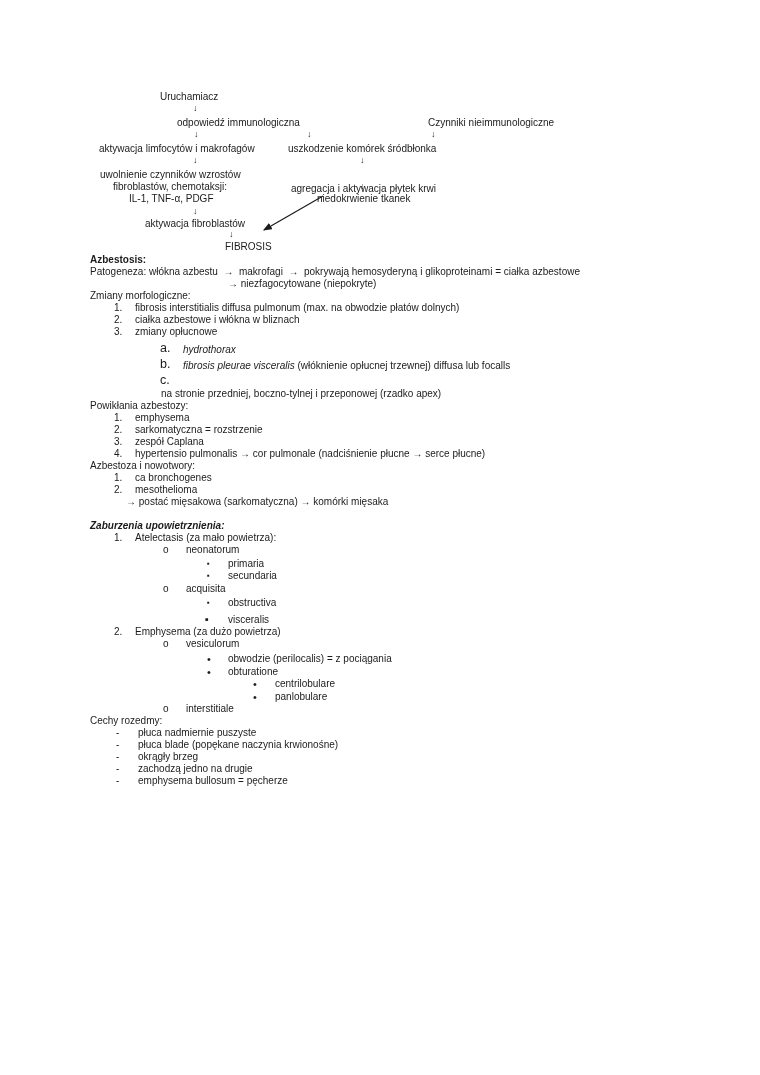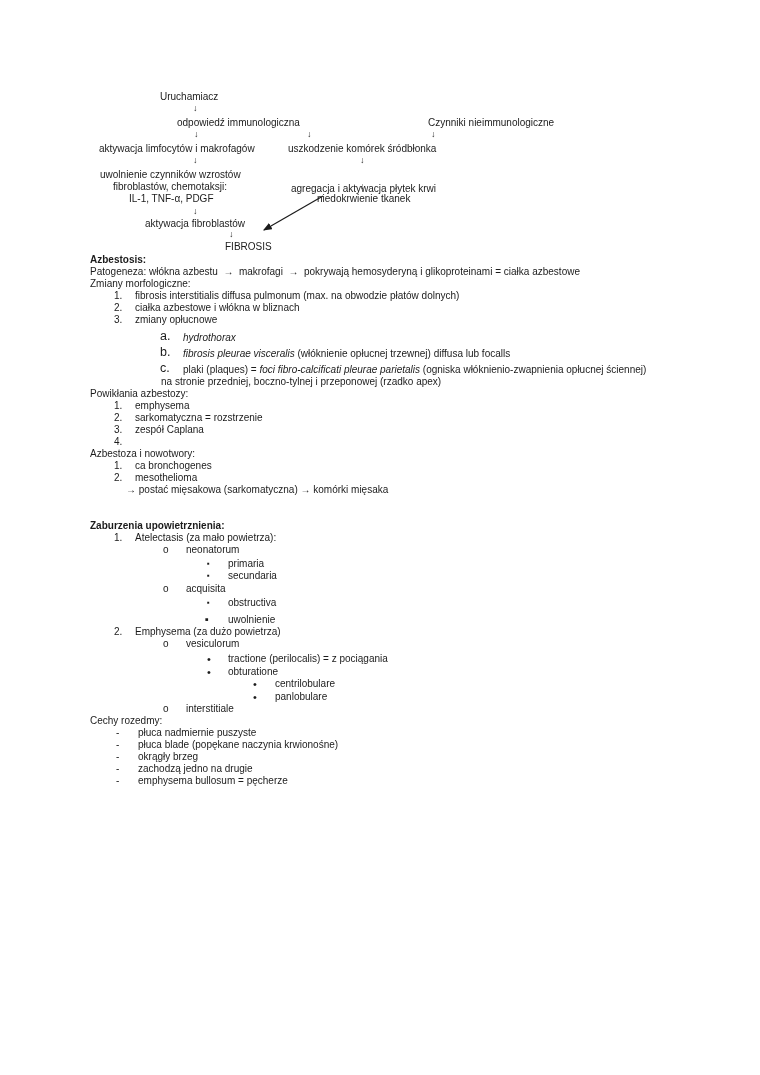--- a/index.html
+++ b/index.html
@@ -27,21 +27,21 @@
   .abc   .txt{padding-left:93px;}   .abc  .marker{left:70px;font-size:12.5px;top:-2px;}
   .contc .txt{padding-left:71px;text-align:right;}
   .circ  .txt{padding-left:96px;}   .circ .marker{left:73px;}
   .sq    .txt{padding-left:138px;text-align:right;}  .sq   .marker{left:117px;font-size:8px;}
   .sqb   .txt{padding-left:138px;}  .sqb  .marker{left:115px;font-size:11px;top:-1px;}
   .dot3  .txt{padding-left:138px;}  .dot3 .marker{left:117px;font-size:11px;}
   .dot4  .txt{padding-left:185px;}  .dot4 .marker{left:163px;font-size:11px;}
   .dash  .txt{padding-left:48px;}   .dash .marker{left:26px;}
   
   .g1{margin-top:1px;}.g2{margin-top:2px;}.g3{margin-top:3px;}
-  .g4{margin-top:4px;}.g5{margin-top:5px;}.g6{margin-top:6px;}.g12{margin-top:24px;}
+  .g4{margin-top:4px;}.g5{margin-top:5px;}.g6{margin-top:6px;}.g12{margin-top:12px;font-style:italic;}
 </style>
 </head>
 <body>
 
 <div class="page">
 
   <div class="diagram">
     <div class="dnode" style="left:160px;top:91px">Uruchamiacz</div>
     <span class="darr" style="left:193px;top:103px">↓</span>
     <div class="dnode" style="left:177px;top:117px">odpowiedź immunologiczna</div>
@@ -69,48 +69,49 @@
           <path d="M0,0 L7.5,3 L0,6 z" fill="#1b1b1b"></path>
         </marker>
       </defs>
       <line x1="73" y1="4" x2="14" y2="38" stroke="#1b1b1b" stroke-width="1.2" marker-end="url(#ah)"></line>
     </svg>
   </div>
 
   <div class="docbody">
       <div class="line l0"><span class="txt"><span class="b ">Azbestosis:</span></span></div>
       <div class="line l0"><span class="txt"><span class="">Patogeneza: włókna azbestu  →  makrofagi  →  pokrywają hemosyderyną i glikoproteinami = ciałka azbestowe</span></span></div>
+      <div class="line ind138"><span class="txt"><span class="">→ niezfagocytowane (niepokryte)</span></span></div>
       <div class="line l0"><span class="txt"><span class="">Zmiany morfologiczne:</span></span></div>
       <div class="line num"><span class="marker">1.</span><span class="txt"><span class="">fibrosis interstitialis diffusa pulmonum (max. na obwodzie płatów dolnych)</span></span></div>
       <div class="line num"><span class="marker">2.</span><span class="txt"><span class="">ciałka azbestowe i włókna w bliznach</span></span></div>
       <div class="line num"><span class="marker">3.</span><span class="txt"><span class="">zmiany opłucnowe</span></span></div>
       <div class="line abc g6"><span class="marker">a.</span><span class="txt"><span class="i">hydrothorax</span></span></div>
       <div class="line abc g4"><span class="marker">b.</span><span class="txt"><span class="i">fibrosis pleurae visceralis</span><span class=""> (włóknienie opłucnej trzewnej) diffusa lub focalls</span></span></div>
-      <div class="line abc g4"><span class="marker">c.</span><span class="txt"><span class="">plaki (plaques) = </span><span class="i">foci fibro-calcificati pleurae parietalis</span><span class=""> (ogniska włóknienio-zwapnienia opłucnej ściennej)</span></span></div>
+      <div class="line abc g4"><span class="marker">c.</span></div>
       <div class="line contc"><span class="txt"><span class="">na stronie przedniej, boczno-tylnej i przeponowej (rzadko apex)</span></span></div>
       <div class="line l0"><span class="txt"><span class="">Powikłania azbestozy:</span></span></div>
       <div class="line num"><span class="marker">1.</span><span class="txt"><span class="">emphysema</span></span></div>
       <div class="line num"><span class="marker">2.</span><span class="txt"><span class="">sarkomatyczna = rozstrzenie</span></span></div>
       <div class="line num"><span class="marker">3.</span><span class="txt"><span class="">zespół Caplana</span></span></div>
-      <div class="line num"><span class="marker">4.</span></div>
+      <div class="line num"><span class="marker">4.</span><span class="txt"><span class="">hypertensio pulmonalis → cor pulmonale (nadciśnienie płucne → serce płucne)</span></span></div>
       <div class="line l0"><span class="txt"><span class="">Azbestoza i nowotwory:</span></span></div>
       <div class="line num"><span class="marker">1.</span><span class="txt"><span class="">ca bronchogenes</span></span></div>
       <div class="line num"><span class="marker">2.</span><span class="txt"><span class="">mesothelioma</span></span></div>
       <div class="line arr40"><span class="txt"><span class="">→ postać mięsakowa (sarkomatyczna) → komórki mięsaka</span></span></div>
       <div class="line l0 g12"><span class="txt"><span class="b ">Zaburzenia upowietrznienia:</span></span></div>
       <div class="line num"><span class="marker">1.</span><span class="txt"><span class="">Atelectasis (za mało powietrza):</span></span></div>
       <div class="line circ"><span class="marker">o</span><span class="txt"><span class="">neonatorum</span></span></div>
       <div class="line sq g2"><span class="marker">▪</span><span class="txt"><span class="">primaria</span></span></div>
       <div class="line sq"><span class="marker">▪</span><span class="txt"><span class="">secundaria</span></span></div>
       <div class="line circ g1"><span class="marker">o</span><span class="txt"><span class="">acquisita</span></span></div>
       <div class="line sq g2"><span class="marker">▪</span><span class="txt"><span class="">obstructiva</span></span></div>
-      <div class="line sqb g5"><span class="marker">▪</span><span class="txt"><span class="">uwolnienie</span></span></div>
+      <div class="line sqb g5"><span class="marker">▪</span><span class="txt"><span class="">visceralis</span></span></div>
       <div class="line num"><span class="marker">2.</span><span class="txt"><span class="">Emphysema (za dużo powietrza)</span></span></div>
       <div class="line circ"><span class="marker">o</span><span class="txt"><span class="">vesiculorum</span></span></div>
-      <div class="line dot3 g3"><span class="marker">•</span><span class="txt"><span class="">tractione (perilocalis) = z pociągania</span></span></div>
+      <div class="line dot3 g3"><span class="marker">•</span><span class="txt"><span class="">obwodzie (perilocalis) = z pociągania</span></span></div>
       <div class="line dot3 g1"><span class="marker">•</span><span class="txt"><span class="">obturatione</span></span></div>
       <div class="line dot4"><span class="marker">•</span><span class="txt"><span class="">centrilobulare</span></span></div>
       <div class="line dot4 g1"><span class="marker">•</span><span class="txt"><span class="">panlobulare</span></span></div>
       <div class="line circ"><span class="marker">o</span><span class="txt"><span class="">interstitiale</span></span></div>
       <div class="line l0"><span class="txt"><span class="">Cechy rozedmy:</span></span></div>
       <div class="line dash"><span class="marker">-</span><span class="txt"><span class="">płuca nadmiernie puszyste</span></span></div>
       <div class="line dash"><span class="marker">-</span><span class="txt"><span class="">płuca blade (popękane naczynia krwionośne)</span></span></div>
       <div class="line dash"><span class="marker">-</span><span class="txt"><span class="">okrągły brzeg</span></span></div>
       <div class="line dash"><span class="marker">-</span><span class="txt"><span class="">zachodzą jedno na drugie</span></span></div>
       <div class="line dash"><span class="marker">-</span><span class="txt"><span class="">emphysema bullosum = pęcherze</span></span></div>

